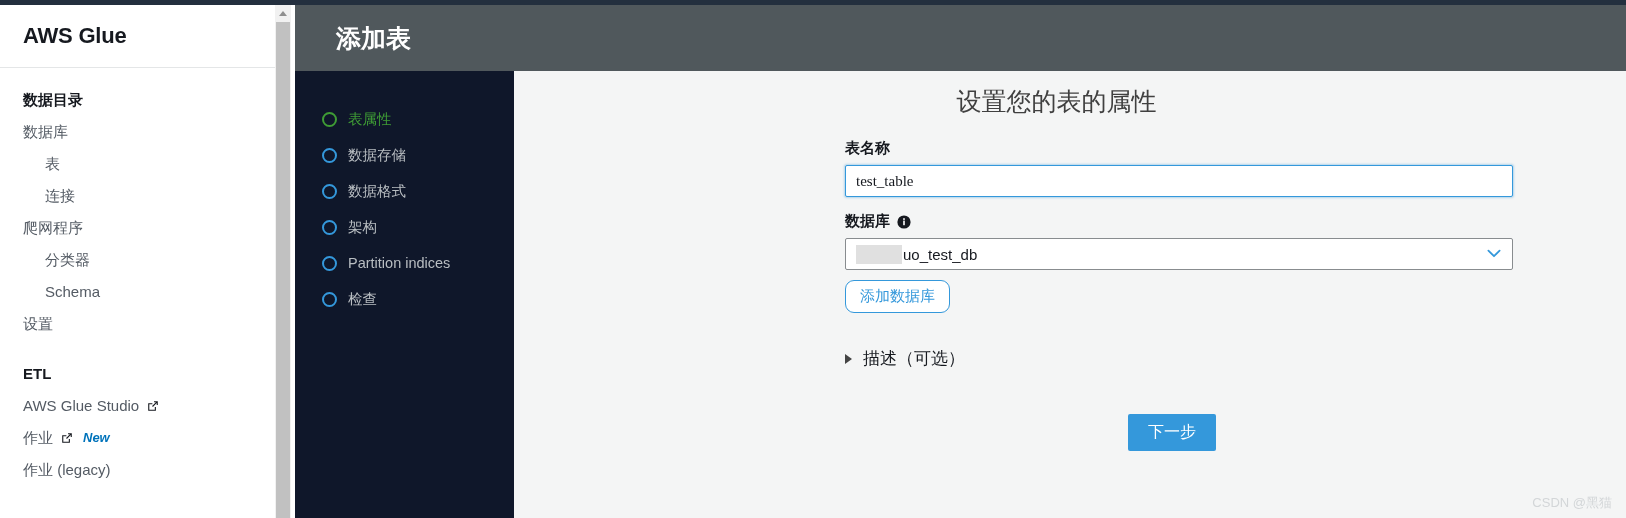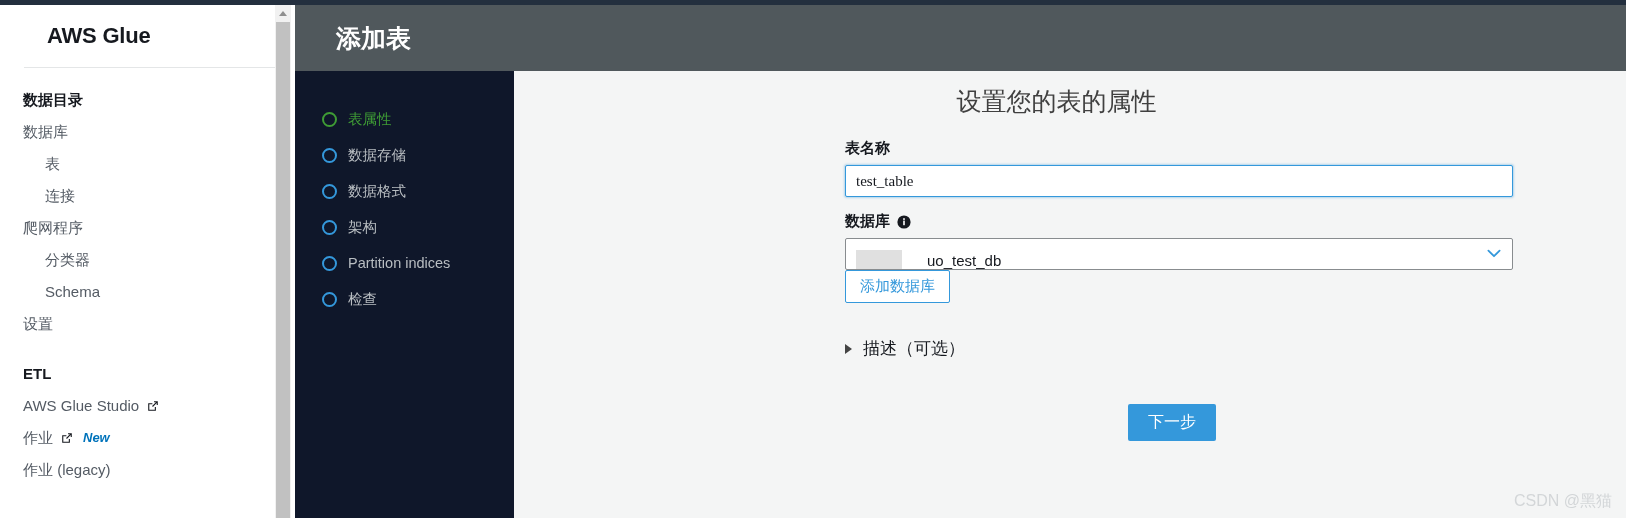--- a/index.html
+++ b/index.html
@@ -35,21 +35,20 @@
     overflow: hidden;
     box-sizing: border-box;
   }
   .sidebar-brand {
     height: 63px;
     display: flex;
     align-items: center;
     padding-left: 23px;
     box-sizing: border-box;
     border-bottom: 1px solid #e4e6e7;
-    margin-left: 24px;
   }
   .sidebar-brand-text {
     font-size: 22px;
     font-weight: bold;
     color: #16191f;
     letter-spacing: -0.2px;
   }
   .sidebar-nav {
     padding-top: 16px;
   }
@@ -244,50 +243,50 @@
     height: 32px;
   }
   .select-box {
     width: 668px;
     height: 32px;
     box-sizing: border-box;
     border: 1px solid #888c8f;
     border-radius: 2px;
     background: #ffffff;
     display: flex;
-    align-items: flex-end;
+    align-items: center;
     padding: 0 10px;
     font-size: 15px;
     color: #16191f;
-    gap: 24px;
   }
   .redact-block {
     display: inline-block;
     width: 46px;
     height: 19px;
     background: #e0e0e0;
     margin-right: 1px;
     vertical-align: middle;
   }
   .select-chevron {
     position: absolute;
     right: 12px;
     top: 50%;
     transform: translateY(-50%);
     pointer-events: none;
   }
 
   .secondary-btn {
+    margin-top: 10px;
     display: inline-block;
     border: 1px solid #3498db;
     background: #ffffff;
     color: #3498db;
     font-size: 15px;
     padding: 6px 14px;
-    border-radius: 2px;
+    border-radius: 9px;
     cursor: pointer;
     font-family: "Liberation Sans", sans-serif;
   }
 
   .disclosure {
     margin-top: 34px;
     display: flex;
     align-items: center;
     gap: 11px;
     font-size: 17px;
@@ -316,21 +315,21 @@
     border-radius: 2px;
     cursor: pointer;
     font-family: "Liberation Sans", sans-serif;
   }
 
   
   .watermark {
     position: absolute;
     right: 14px;
     bottom: 6px;
-    font-size: 16px;
+    font-size: 13px;
     color: #d3d6d8;
     z-index: 50;
     white-space: nowrap;
     text-align: center;
   }
 </style>
 </head>
 <body>
 
 <div class="top-strip"></div>

